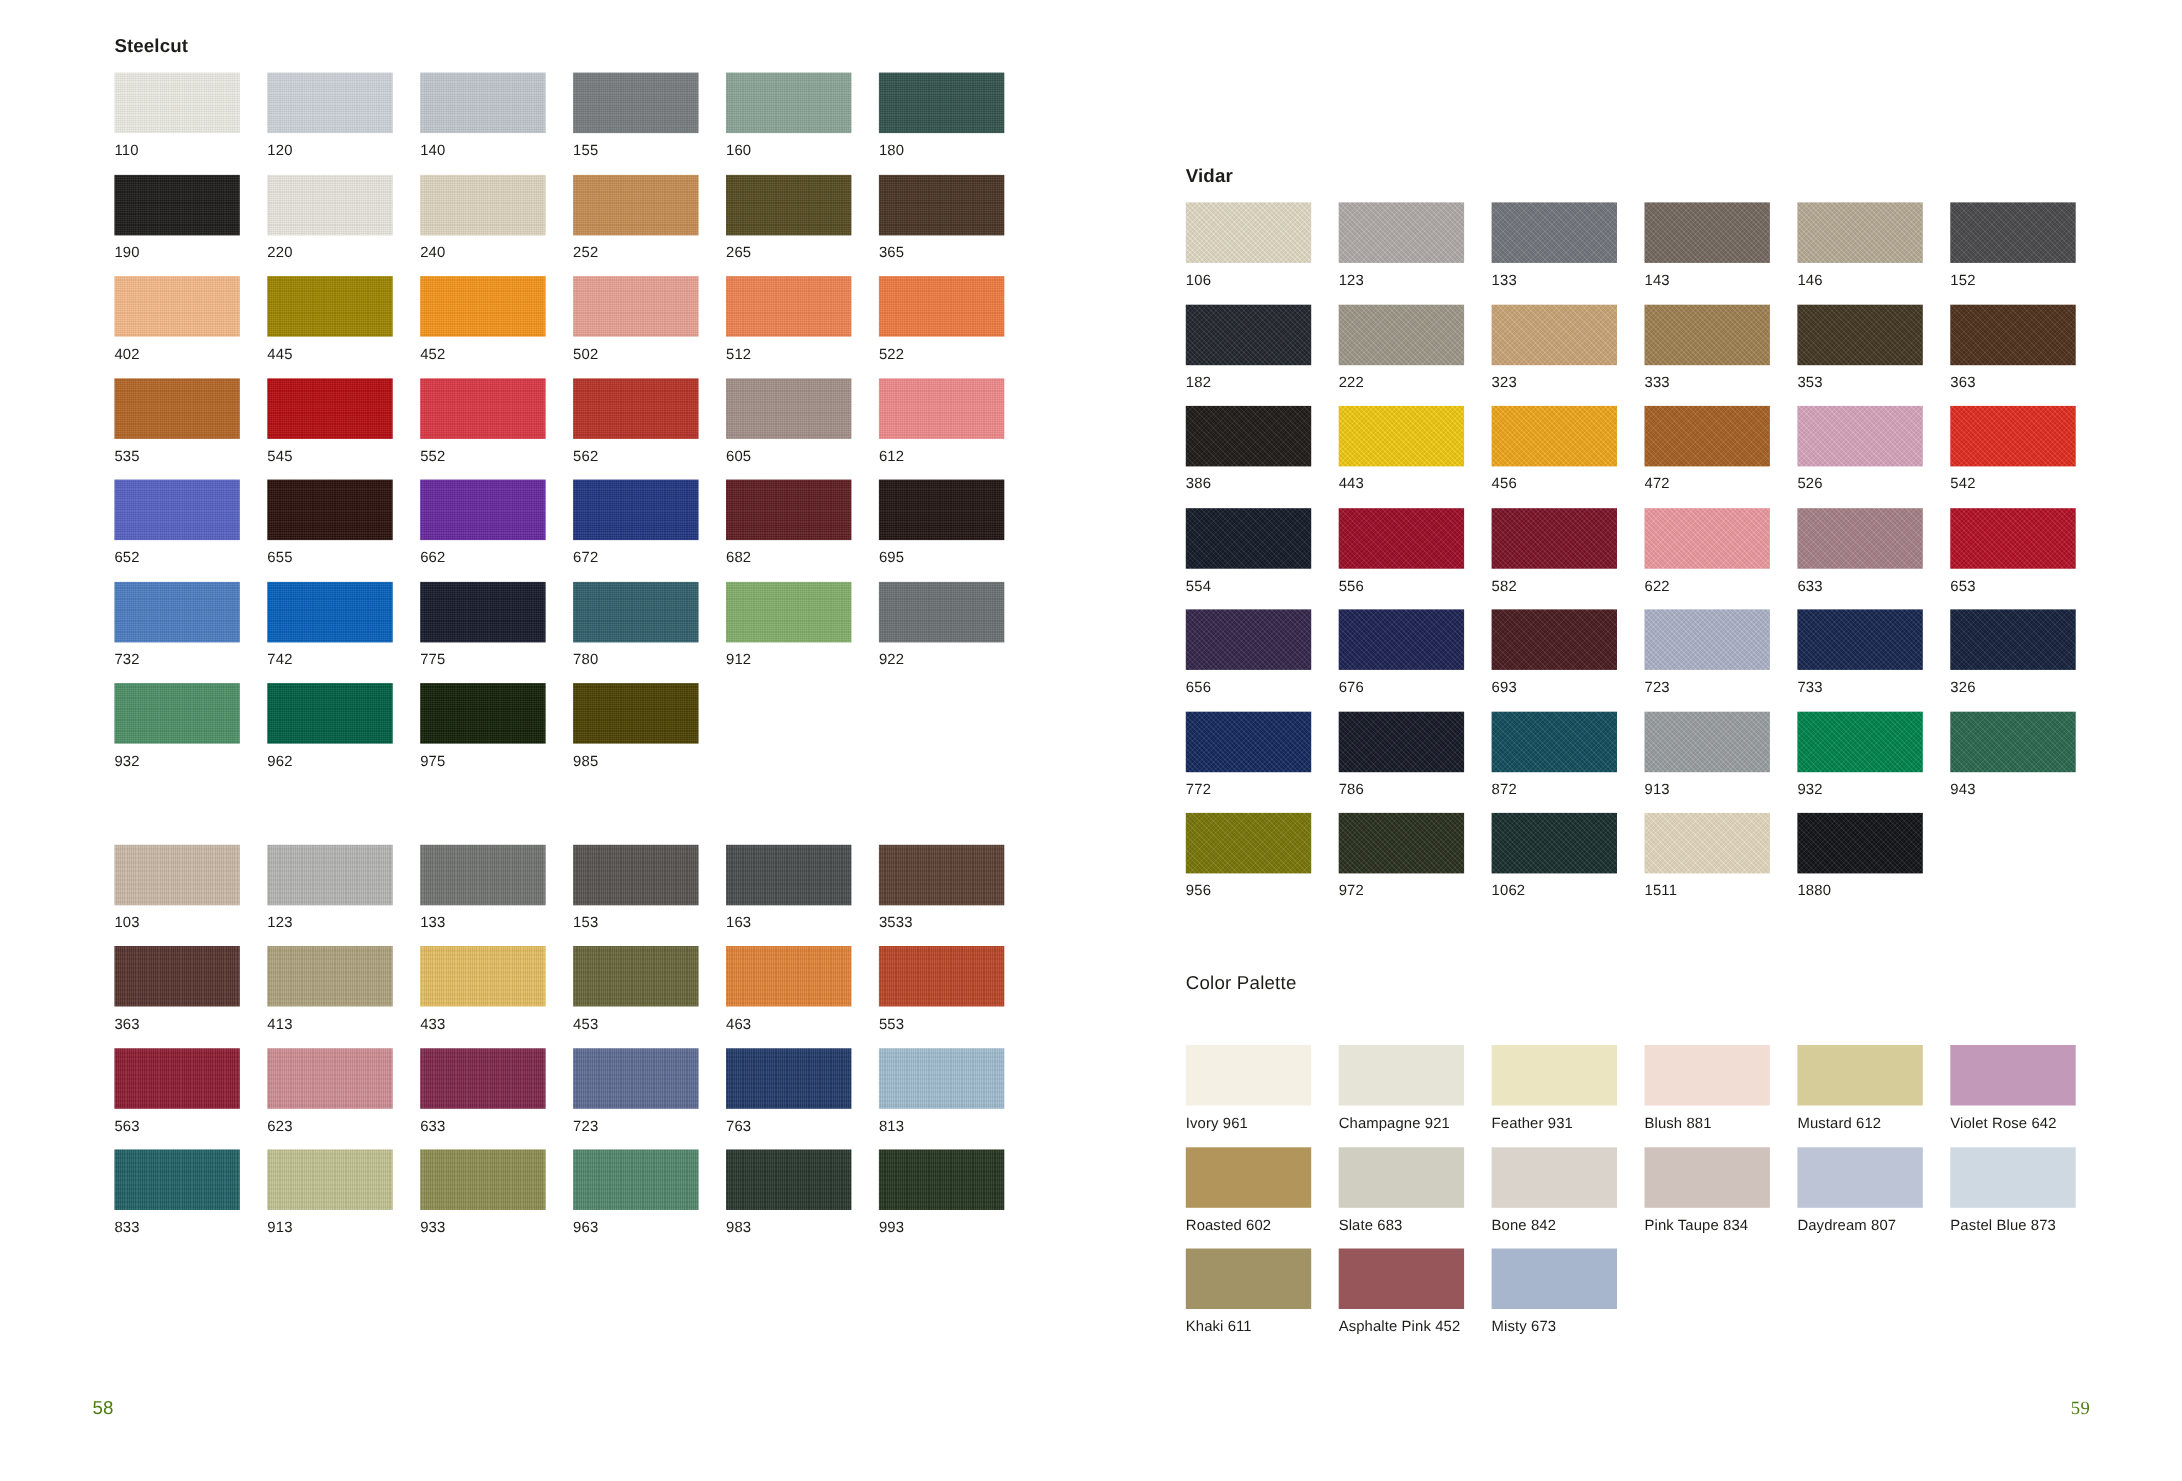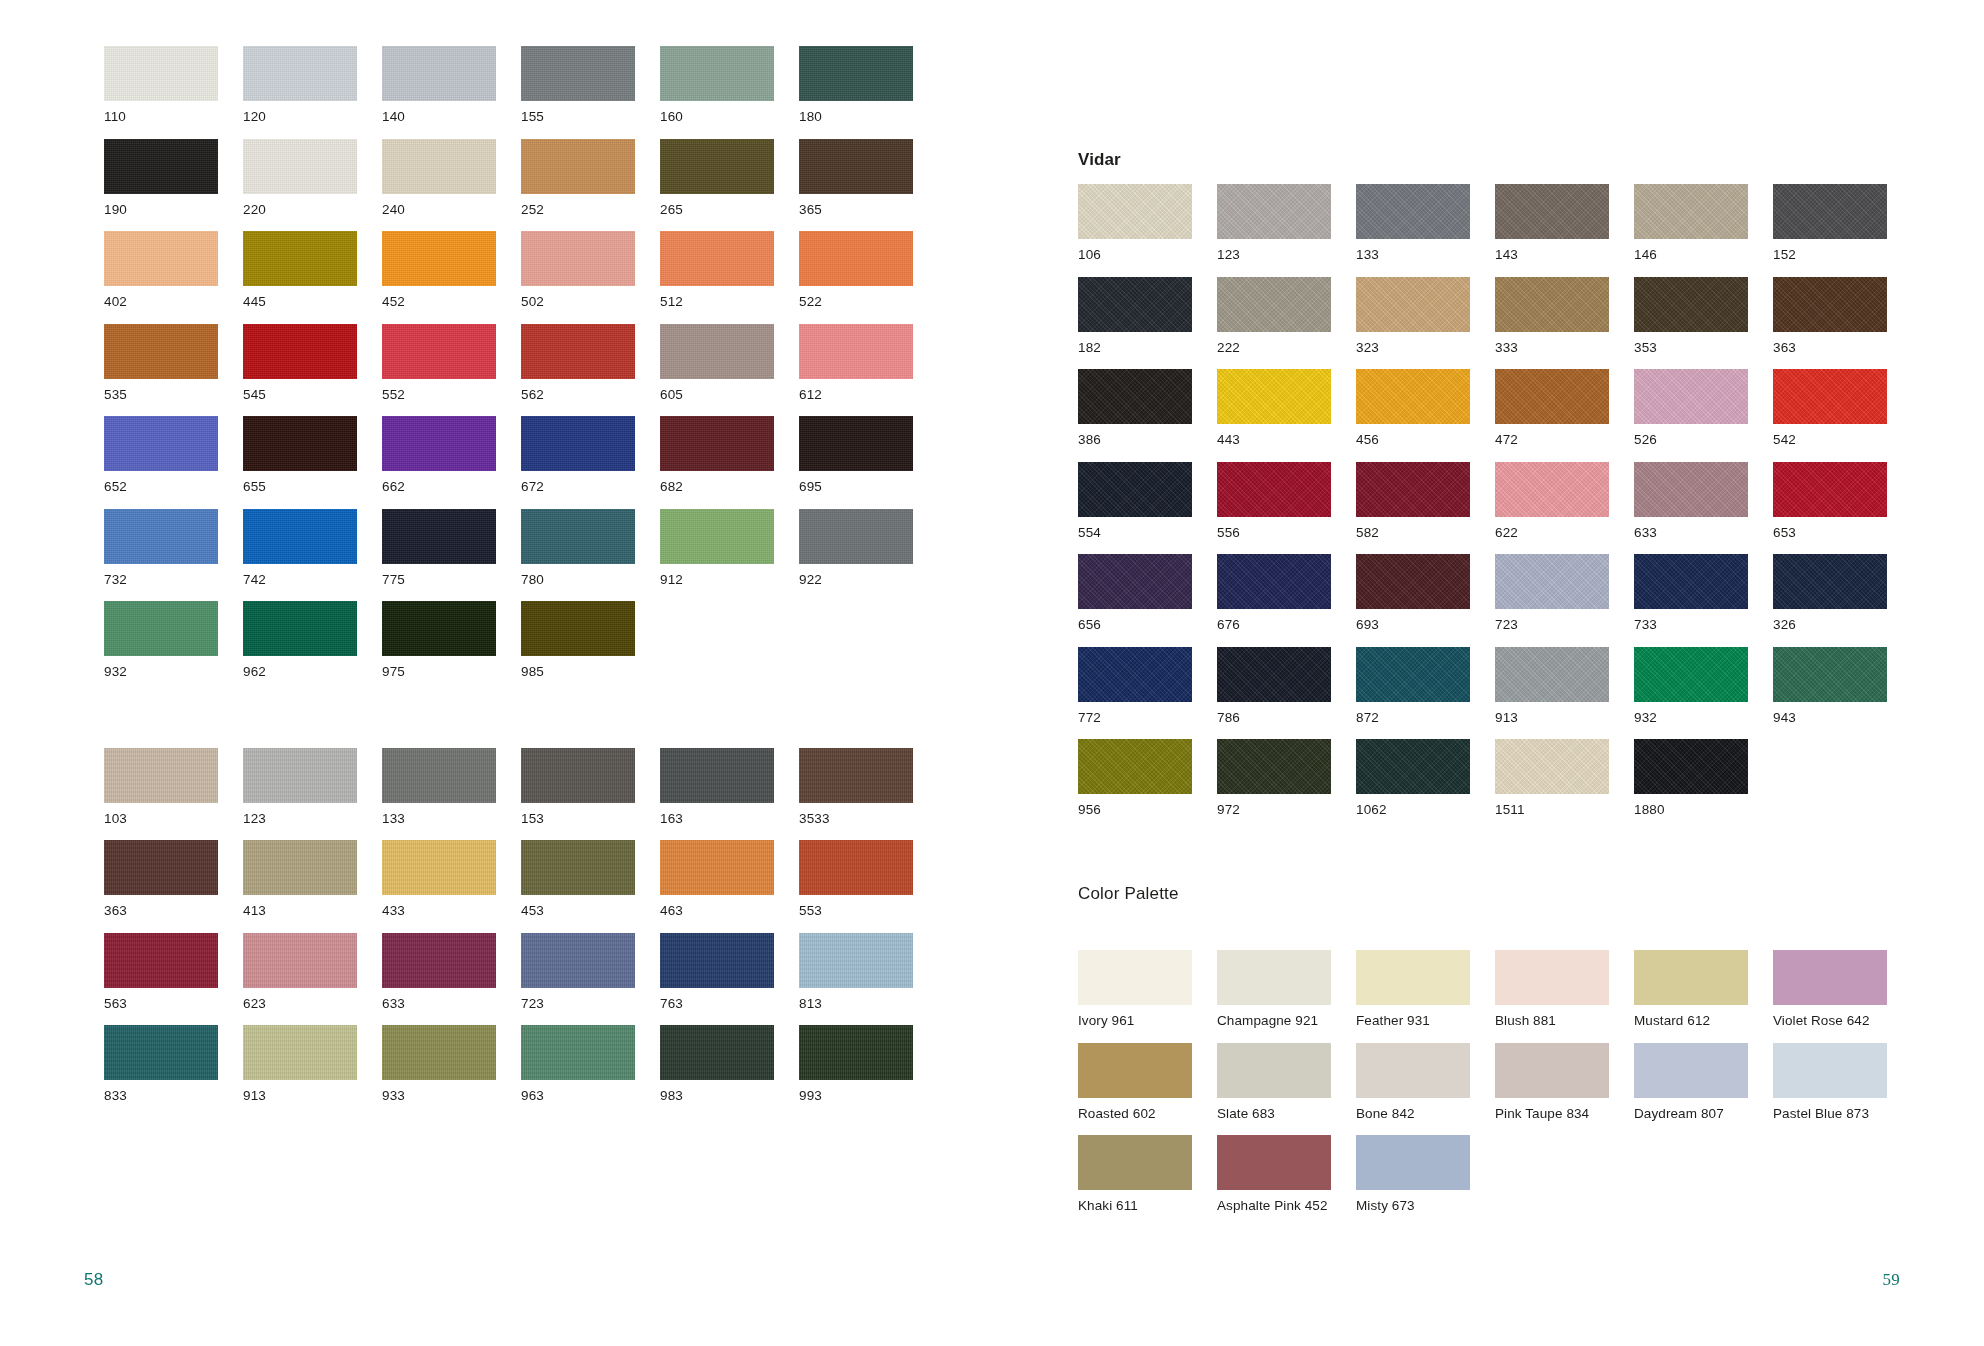--- a/index.html
+++ b/index.html
@@ -119,36 +119,37 @@
     padding-top: 9px;
     padding-bottom: 15px;
     white-space: nowrap;
   }
 
   
   .folio {
     position: absolute;
     bottom: 56px;
     font-size: 17px;
-    color: #0f766e;
+    color: #4d7c0f;
     letter-spacing: 0.2px;
   }
   .folio-left { left: 84px; }
   .folio-right { right: 84px; font-family: Liberation Serif, serif; }
 </style>
 </head>
 <body>
 
 <div class="page">
 
   <div class="col-left">
 
     <div style="height:32px;"></div>
 
     <div>
+      <div class="sec-sub">Steelcut</div>
       <div style="height:14px;"></div>
       <div class="grid" id="grid-steelcut">
           <div class="cell">
             <div class="chip tex" style="background: rgb(233, 233, 226);"></div>
             <div class="code">110</div>
           </div>
           <div class="cell">
             <div class="chip tex" style="background: rgb(204, 210, 216);"></div>
             <div class="code">120</div>
           </div>

